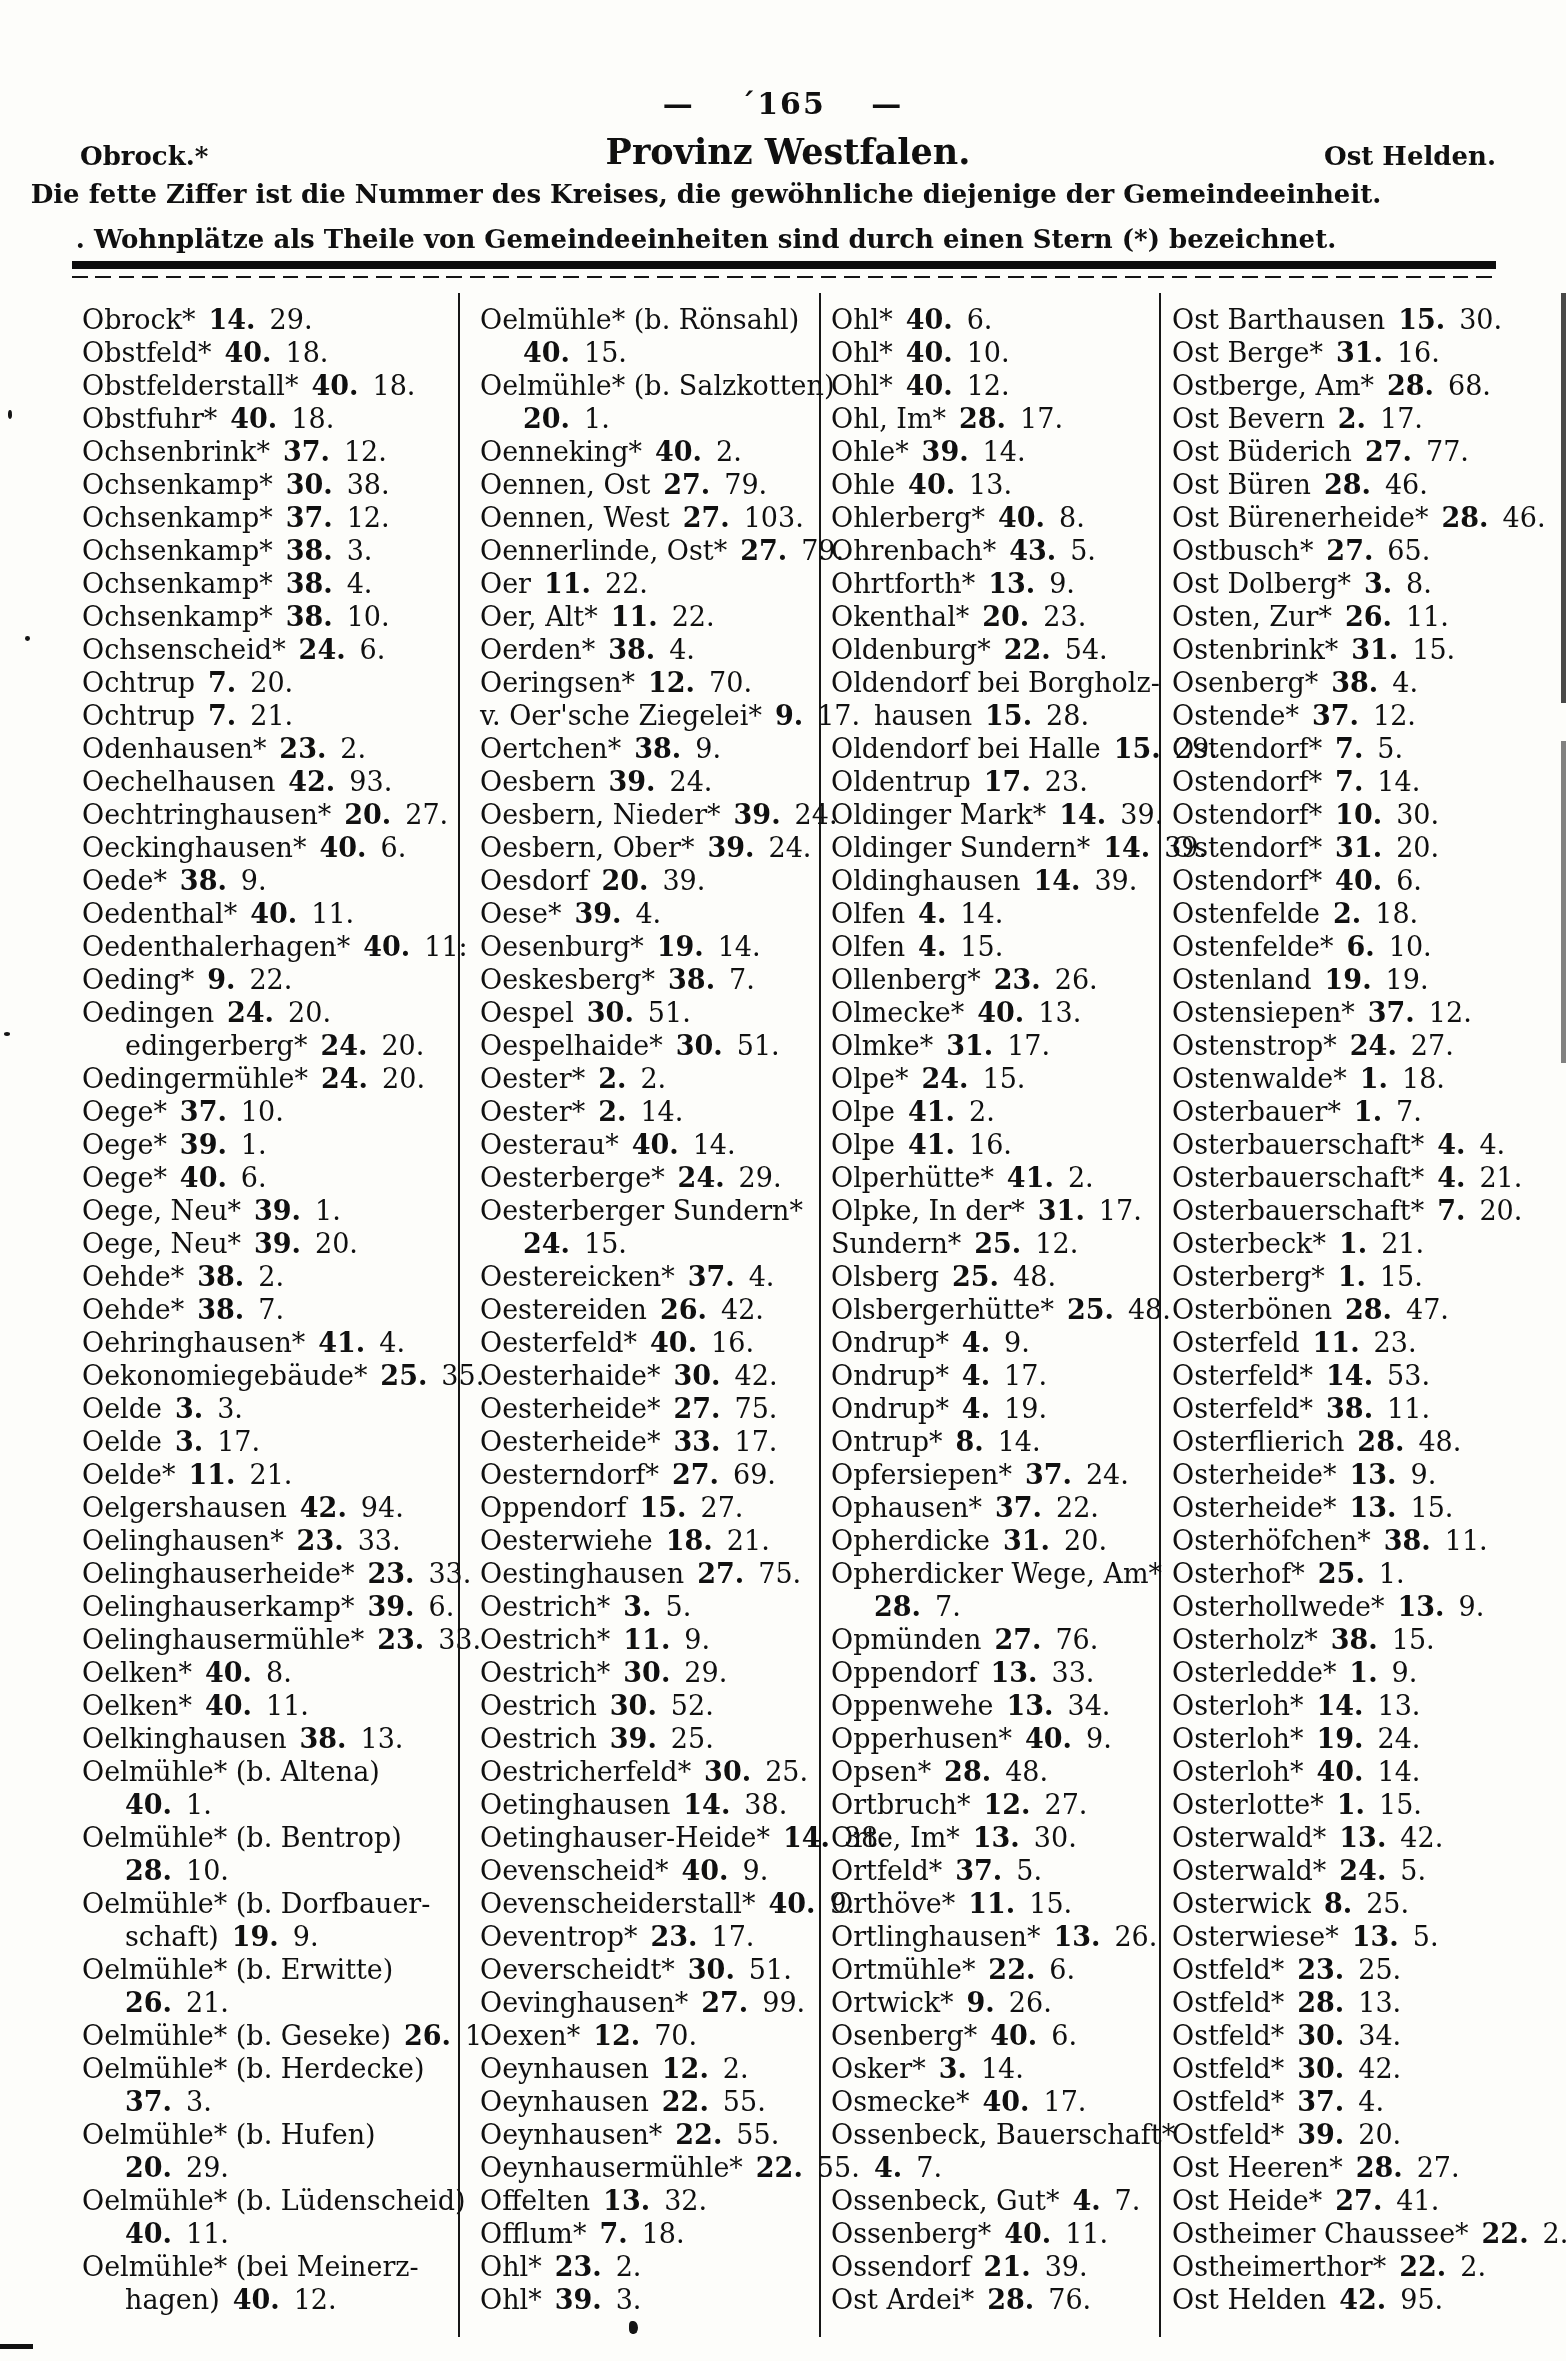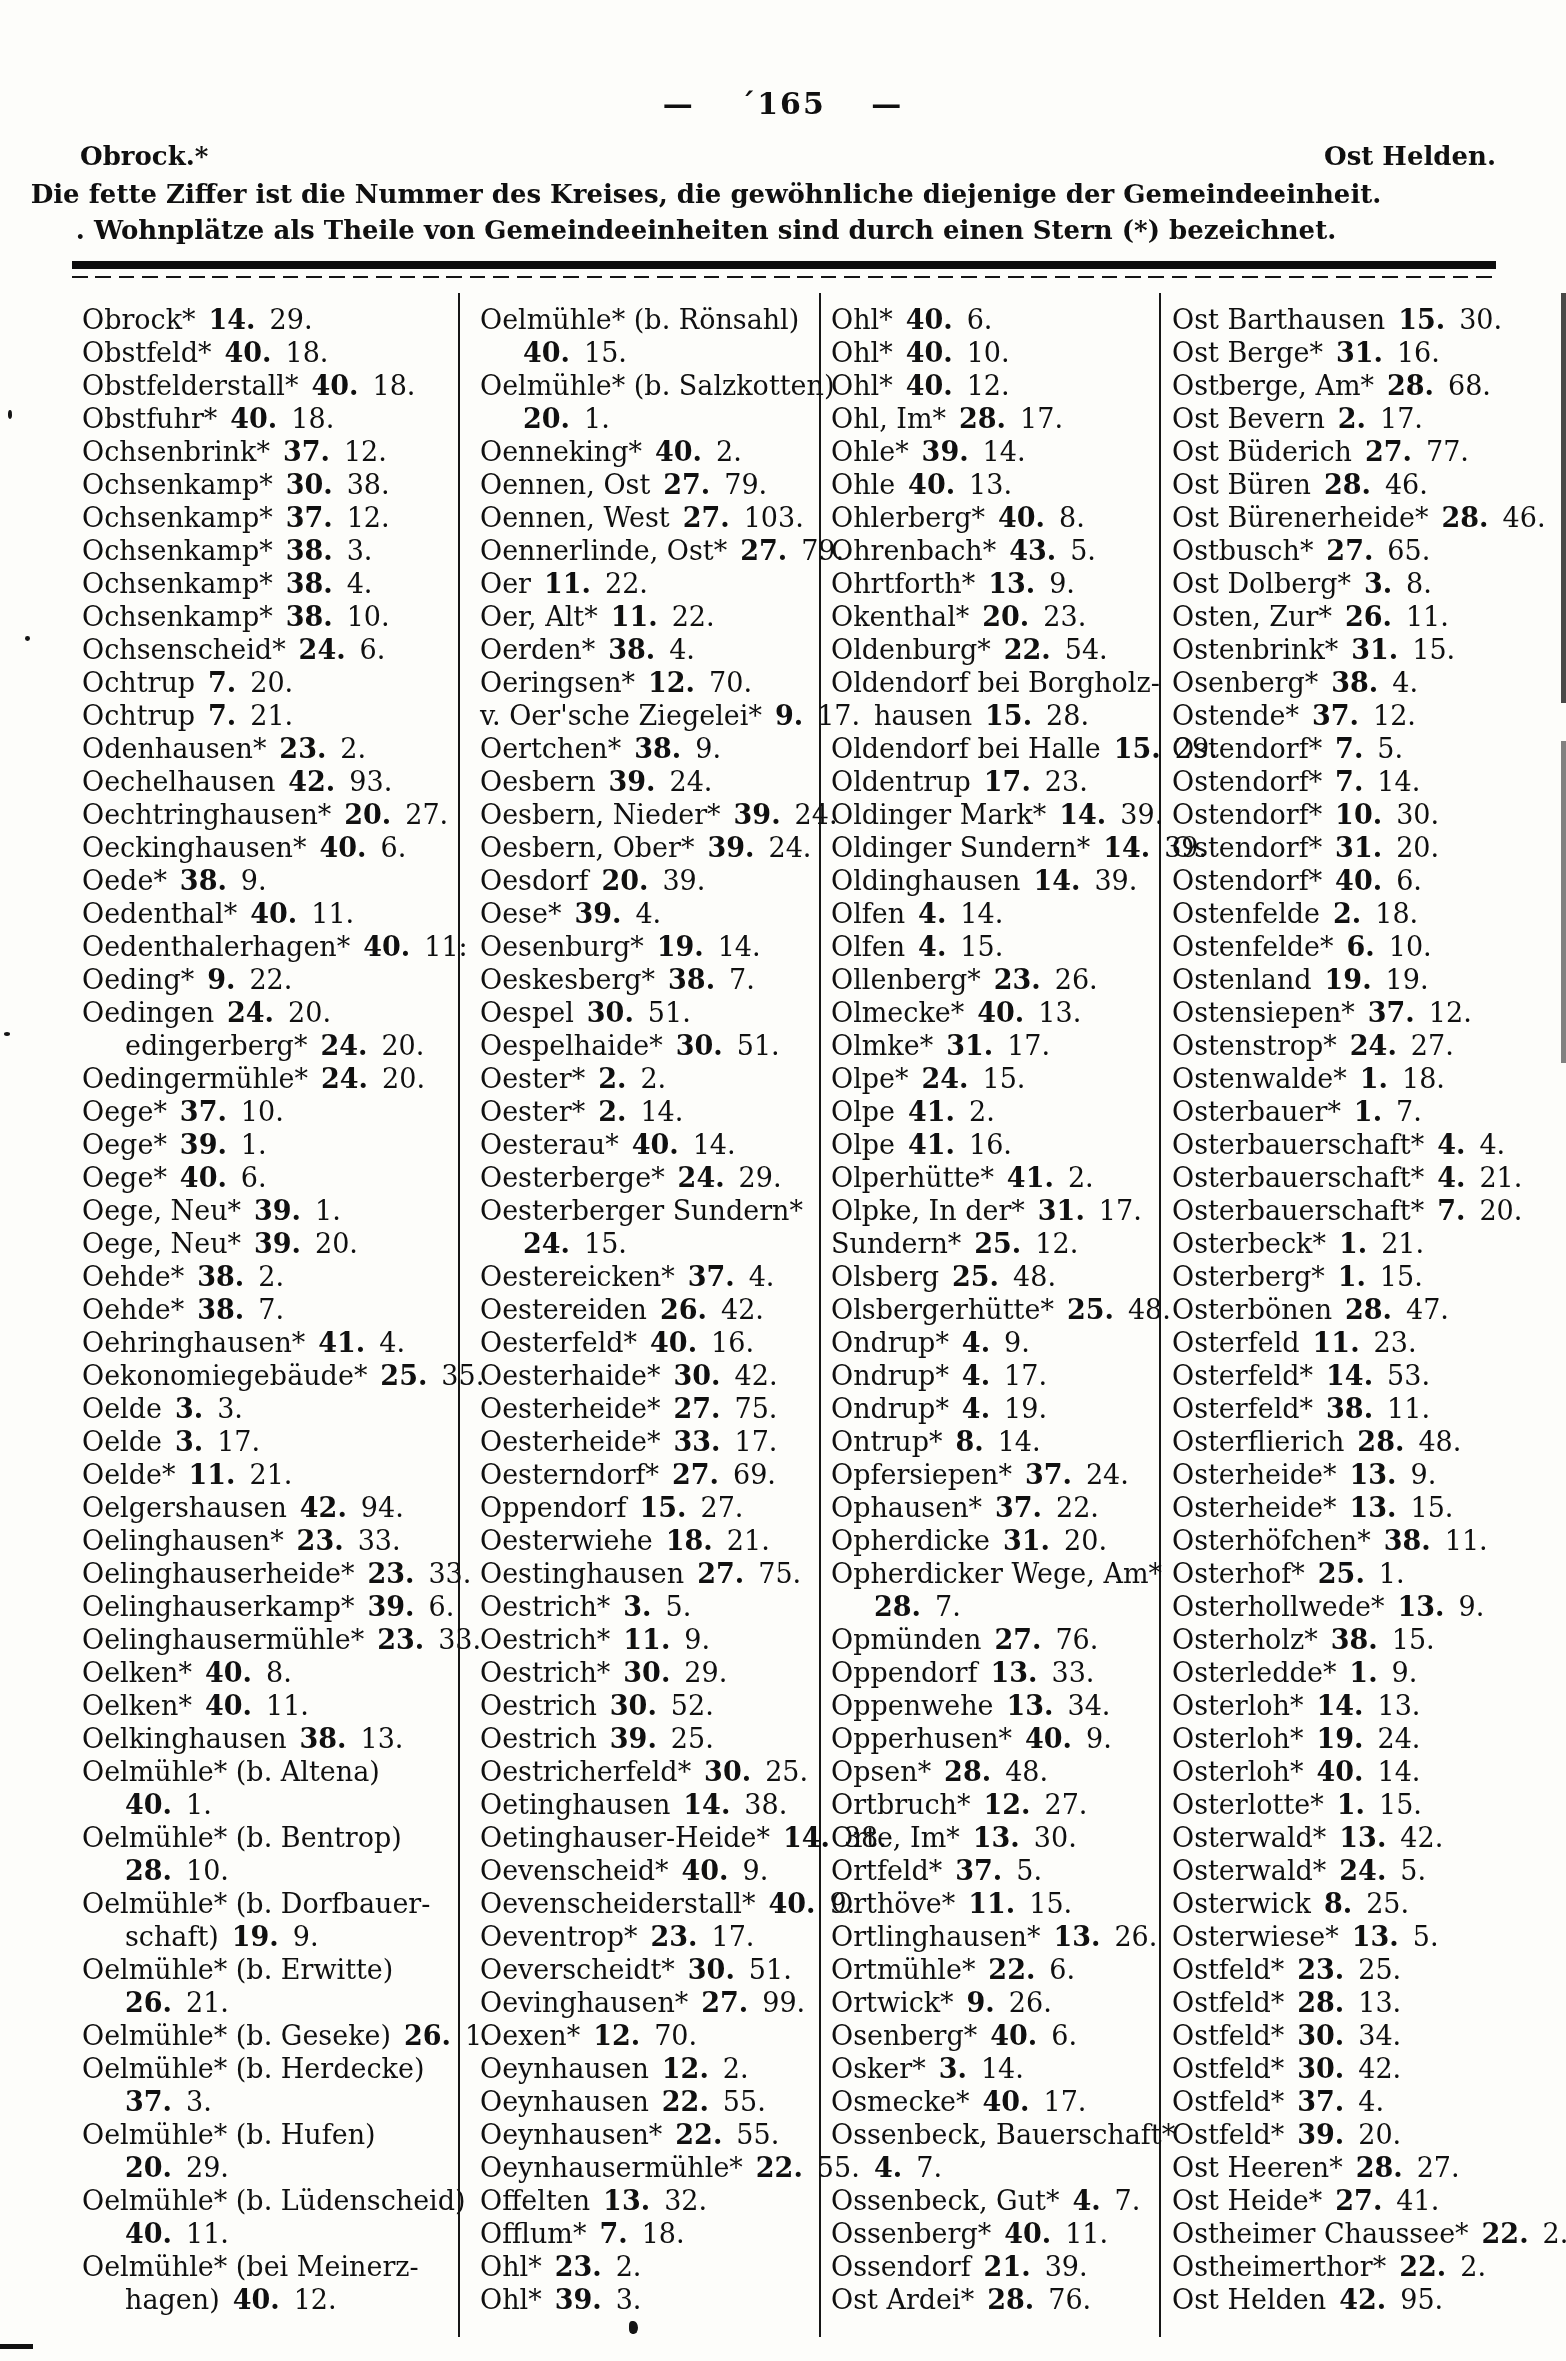--- a/index.html
+++ b/index.html
@@ -12,21 +12,21 @@
   .pageno{
     position:absolute;top:86px;left:0;width:1566px;text-align:center;
     font-size:30px;font-weight:bold;letter-spacing:2px;word-spacing:33px;
   }
   .header-row{position:absolute;top:131px;left:80px;width:1416px;height:47px;}
   .catch-left{position:absolute;left:0;top:9.8px;font-size:26px;font-weight:bold;}
   .main-title{position:absolute;left:0;right:0;text-align:center;top:0;font-size:35px;font-weight:bold;}
   .catch-right{position:absolute;right:0;top:9.8px;font-size:26px;font-weight:bold;}
   .note{position:absolute;left:0;width:1412px;text-align:center;font-size:26px;font-weight:bold;}
   .note1{top:179px;}
-  .note2{top:215px;}
+  .note2{top:224px;}
   .rule-thick{position:absolute;top:261px;left:72px;width:1424px;height:7.8px;background:#0d0d0d;}
   .rule-thin{
     position:absolute;top:276px;left:72px;width:1424px;height:2px;
     background:repeating-linear-gradient(90deg,#151515 0 15.6px,transparent 15.6px 23.4px);
   }
   .colsep{position:absolute;top:293px;height:2044px;width:2px;background:#171717;}
   .sep1{left:458px;}
   .sep2{left:819px;}
   .sep3{left:1159px;}
   .col{position:absolute;top:303px;font-size:27px;line-height:33px;white-space:nowrap;}
@@ -48,20 +48,21 @@
   .es2{top:741px;height:322px;opacity:.55;}
   .corner-dash{position:absolute;left:0;top:2344px;width:33px;height:4.9px;background:#111;}
 </style>
 </head>
 <body>
 
 <div class="pageno">— ´165 —</div>
 
 <div class="header-row">
   <span class="catch-left">Obrock.*</span>
+  <span class="main-title">Provinz Westfalen.</span>
   <span class="catch-right">Ost Helden.</span>
 </div>
 
 <div class="note note1">Die fette Ziffer ist die Nummer des Kreises, die gewöhnliche diejenige der Gemeindeeinheit.</div>
 <div class="note note2">. Wohnplätze als Theile von Gemeindeeinheiten sind durch einen Stern (*) bezeichnet.</div>
 
 <div class="rule-thick"></div>
 <div class="rule-thin"></div>
 
 <div class="colsep sep1"></div>

